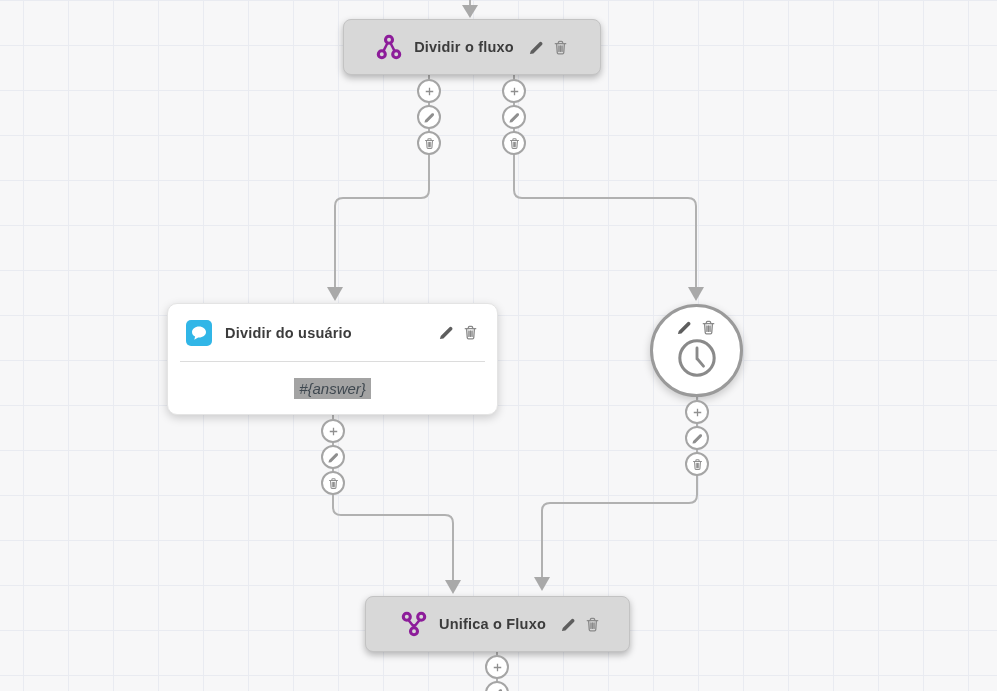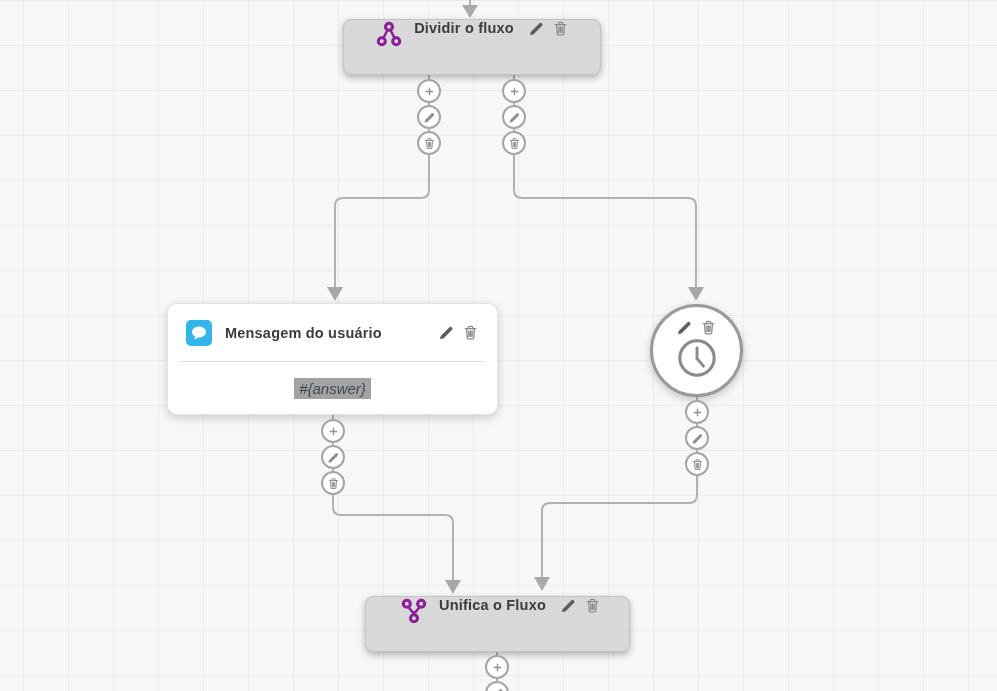--- a/index.html
+++ b/index.html
@@ -19,21 +19,21 @@
   .connector{stroke:#b1b1b1;stroke-width:2;fill:none;}
   .arrowhead{fill:#a9a9a9;stroke:none;}
 
   
   .node-gray{
     position:absolute;z-index:2;
     background:#d8d8d8;
     border:1px solid #c3c3c3;
     border-radius:8px;
     box-shadow:0 3px 7px rgba(0,0,0,.28);
-    display:flex;align-items:flex-start;justify-content:center;
+    display:flex;align-items:center;justify-content:center;
     box-sizing:border-box;
   }
   .node-title{
     font-size:14.5px;font-weight:bold;color:#3c3c3c;letter-spacing:.2px;
     white-space:nowrap;
   }
   .hdr-icon{flex:0 0 auto;}
   .act-pencil{color:#5e5e5e;}
   .act-trash{color:#8a8a8a;}
   .hdr-actions{display:flex;align-items:center;gap:7px;}
@@ -209,21 +209,21 @@
       <svg>
         <use href="#sym-trash"></use>
       </svg>
     </div>
 
   <div class="node-white" style="left:167px;top:303px;width:331px;height:112px;">
     <div class="header">
       <svg class="icon-26 hdr-icon gap-r">
           <use href="#sym-chat"></use>
         </svg>
-      <span class="node-title">Mensagem do usuário</span>
+      <span class="node-title">Dividir do usuário</span>
       <span class="spacer"></span>
       <span class="hdr-actions">
         <svg class="icon-16 act-pencil">
             <use href="#sym-pencil"></use>
           </svg>
         <svg class="icon-16 act-trash">
             <use href="#sym-trash"></use>
           </svg>
       </span>
     </div>

